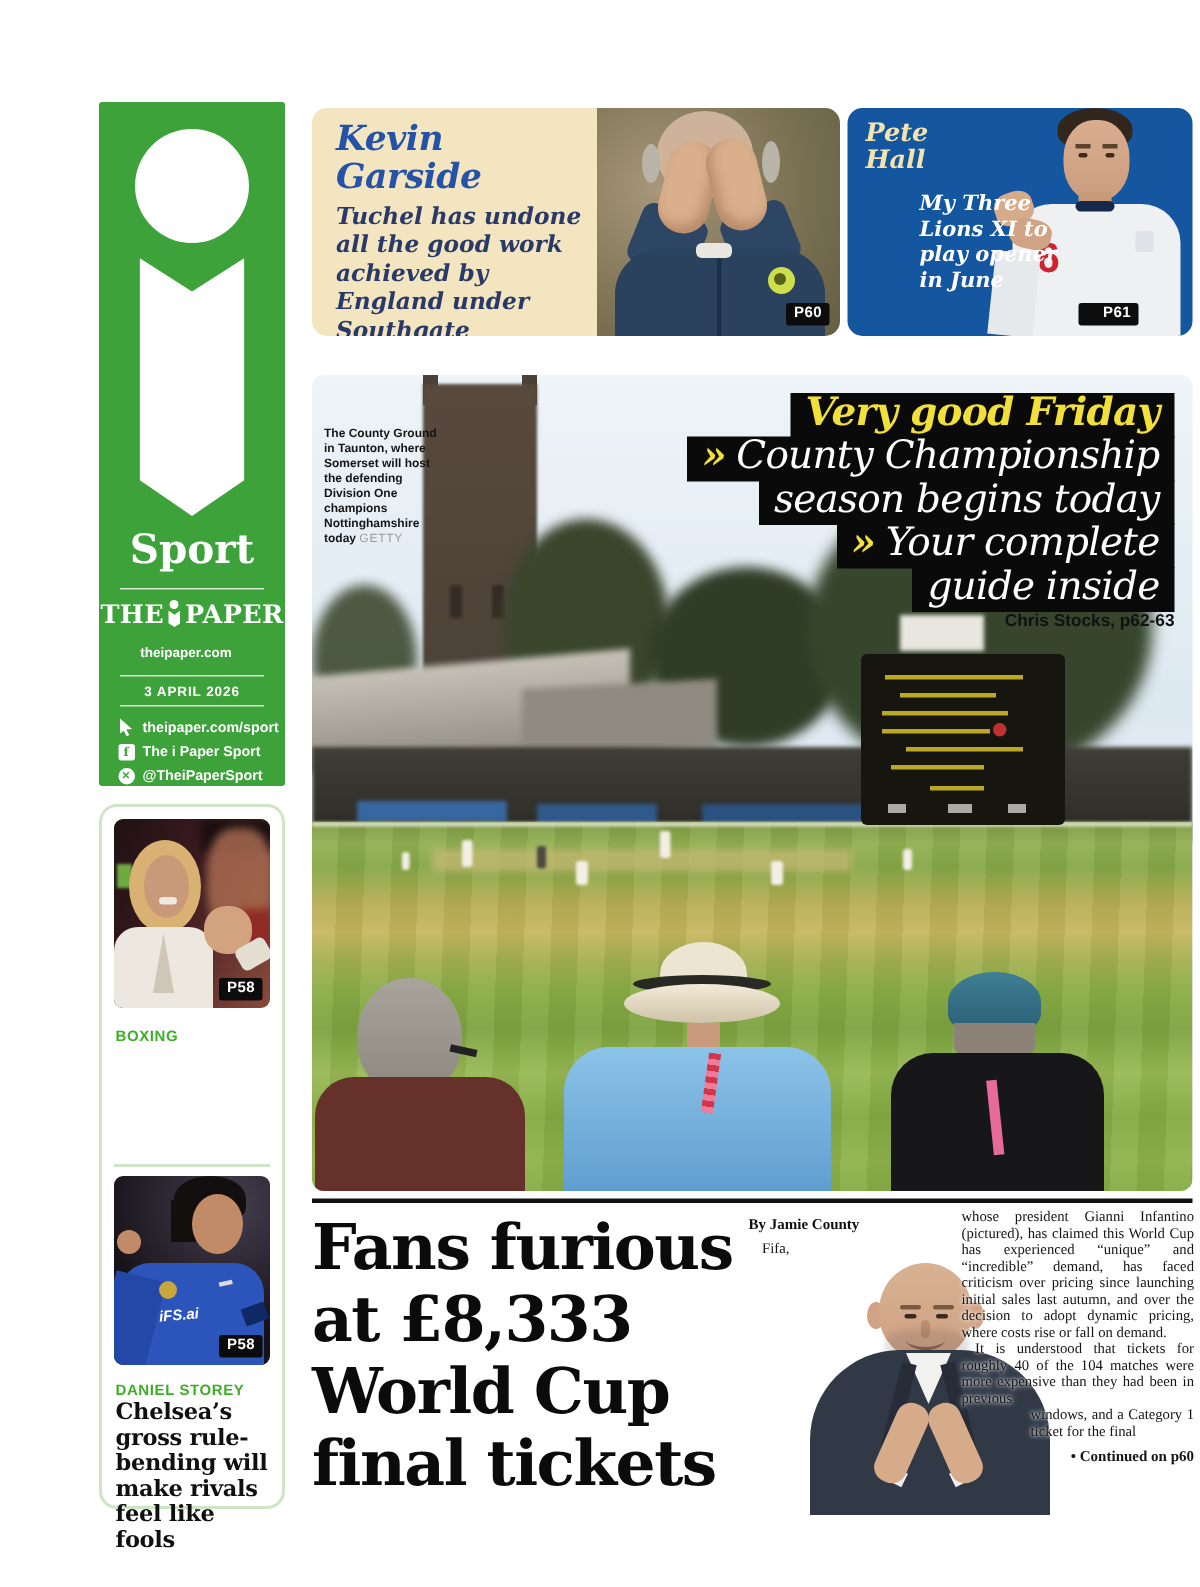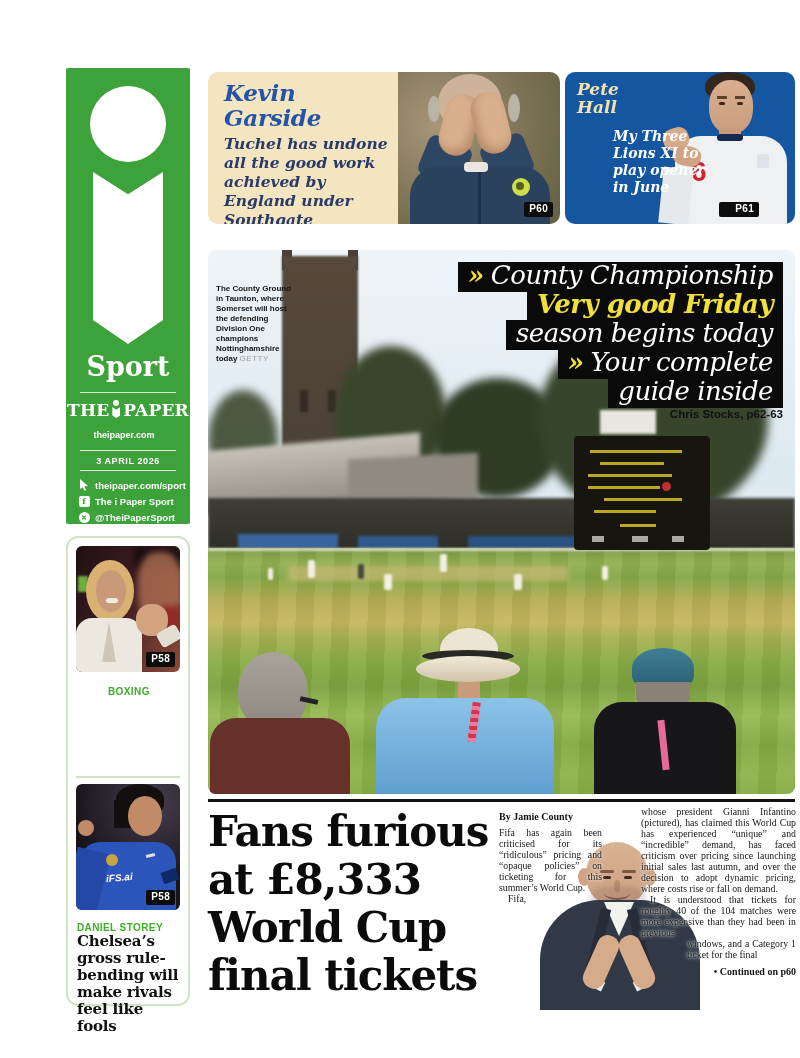--- a/index.html
+++ b/index.html
@@ -123,21 +123,21 @@
       <div class="a blur1" style="left:2px;top:30px;width:10px;height:16px;background:#7fd14a;opacity:.8;"></div>
       <div class="a" style="left:10px;top:14px;width:48px;height:62px;background:#d9b273;border-radius:50%;filter:blur(.5px);"></div>
       <div class="a" style="left:20px;top:24px;width:30px;height:42px;background:#c9997a;border-radius:50%;"></div>
       <div class="a" style="left:30px;top:52px;width:12px;height:5px;background:#efe9e2;border-radius:3px;"></div>
       <div class="a" style="left:0;top:72px;width:66px;height:54px;background:#ece7df;border-radius:16px 16px 0 0;"></div>
       <div class="a" style="left:26px;top:76px;width:14px;height:40px;background:#cfc6b8;clip-path:polygon(50% 0,100% 100%,0 100%);"></div>
       <div class="a" style="left:60px;top:58px;width:32px;height:32px;background:#d3a37f;border-radius:46%;filter:blur(.4px);"></div>
       <div class="a" style="left:82px;top:82px;width:22px;height:16px;background:#e3ddd2;transform:rotate(-30deg);border-radius:4px;"></div>
       <span class="pbadge" style="right:5px;bottom:5px;">P58</span>
     </div>
-    <div class="a kicker" style="top:148px;margin-left:31px;">BOXING</div>
+    <div class="a kicker" style="top:148px;">BOXING</div>
 
     <div class="a divider" style="top:238px;"></div>
 
     <div class="a sp" style="top:246px;background:radial-gradient(circle at 75% 15%,#453e4e,#171219 65%);">
       <div class="a" style="left:4px;top:58px;width:96px;height:68px;background:#2c55bb;border-radius:20px 20px 0 0;"></div>
       <div class="a" style="left:-6px;top:66px;width:34px;height:60px;background:#2448a8;transform:rotate(14deg);"></div>
       <div class="a" style="left:30px;top:70px;width:12px;height:12px;background:#c9a53e;border-radius:50%;filter:blur(.5px);"></div>
       <div class="a" style="left:70px;top:70px;width:9px;height:3px;background:#ddd;transform:rotate(-12deg);"></div>
       <div class="a" style="left:30px;top:88px;color:#fff;font:bold italic 10px/11px 'Liberation Sans',sans-serif;transform:rotate(-5deg);">iFS.ai</div>
       <div class="a" style="left:86px;top:86px;width:16px;height:12px;background:#0e2a66;transform:rotate(-20deg);"></div>
@@ -260,22 +260,22 @@
     <div class="a" style="left:262px;top:452px;width:8px;height:40px;background:repeating-linear-gradient(180deg,#d2344a 0 4px,#f07a9a 4px 8px);transform:rotate(8deg);z-index:5;"></div>
     <div class="a" style="left:424px;top:398px;width:62px;height:40px;background:linear-gradient(180deg,#3f7f95,#2b5f74);border-radius:50% 50% 30% 30%;z-index:4;"></div>
     <div class="a" style="left:428px;top:432px;width:54px;height:26px;background:#8d8277;border-radius:0 0 40% 40%;z-index:4;"></div>
     <div class="a" style="left:386px;top:452px;width:142px;height:92px;background:#17171a;border-radius:28px 28px 0 0;z-index:4;"></div>
     <div class="a" style="left:452px;top:470px;width:7px;height:50px;background:#e66a9a;transform:rotate(-6deg);z-index:5;"></div>
 
     <div class="a caption">
       <span>The County Ground in Taunton, where Somerset will host the defending Division One champions Nottinghamshire today</span> <span class="cap-credit">GETTY</span>
     </div>
     <div class="a overlay">
+      <div class="oline"><span class="obox o-title">Very good Friday</span></div>
       <div class="oline"><span class="obox o-txt"><span class="chev">»</span><span>County Championship</span></span></div>
-      <div class="oline"><span class="obox o-title">Very good Friday</span></div>
       <div class="oline"><span class="obox o-txt"><span>season begins today</span></span></div>
       <div class="oline"><span class="obox o-txt"><span class="chev">»</span><span>Your complete</span></span></div>
       <div class="oline"><span class="obox o-txt"><span>guide inside</span></span></div>
     </div>
     <div class="a lead-byline">Chris Stocks, p62-63</div>
   </div>
 
   <div class="a rule"></div>
 
   <div class="a art-head">
@@ -302,21 +302,20 @@
     <div class="a" style="left:64px;top:60px;width:30px;height:34px;background:#f1f1ee;clip-path:polygon(0 0,100% 0,50% 100%);"></div>
     <div class="a" style="left:54px;top:66px;width:10px;height:60px;background:#262d38;transform:rotate(14deg);"></div>
     <div class="a" style="left:94px;top:66px;width:10px;height:60px;background:#262d38;transform:rotate(-14deg);"></div>
     <div class="a" style="left:46px;top:136px;width:18px;height:10px;background:#eee;transform:rotate(26deg);"></div>
     <div class="a" style="left:94px;top:136px;width:18px;height:10px;background:#eee;transform:rotate(-26deg);"></div>
     <div class="a" style="left:50px;top:92px;width:22px;height:56px;background:#d6ab89;transform:rotate(24deg);border-radius:10px;"></div>
     <div class="a" style="left:86px;top:92px;width:22px;height:56px;background:#d6ab89;transform:rotate(-24deg);border-radius:10px;"></div>
   </div>
 
   <div class="a bodycol col1">
-    <p>Fifa has again been criticised for its “ridiculous” pricing and “opaque policies” on ticketing for this summer’s World Cup.</p>
     <p class="ind">Fifa,</p>
   </div>
 
   <div class="a bodycol col2">
     <p>whose president Gianni Infantino (pictured), has claimed this World Cup has experienced “unique” and “incredible” demand, has faced criticism over pricing since launching initial sales last autumn, and over the decision to adopt dynamic pricing, where costs rise or fall on demand.</p>
     <p class="ind">It is understood that tickets for roughly 40 of the 104 matches were more expensive than they had been in previous</p>
     <p class="p-tail">windows, and a Category 1 ticket for the final</p>
     <div class="continued">• Continued on p60</div>
   </div>
 

